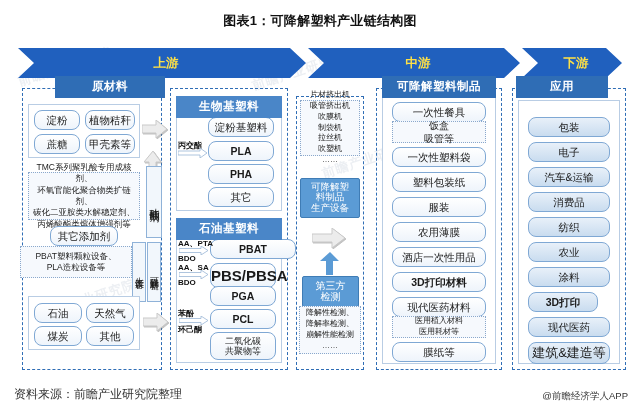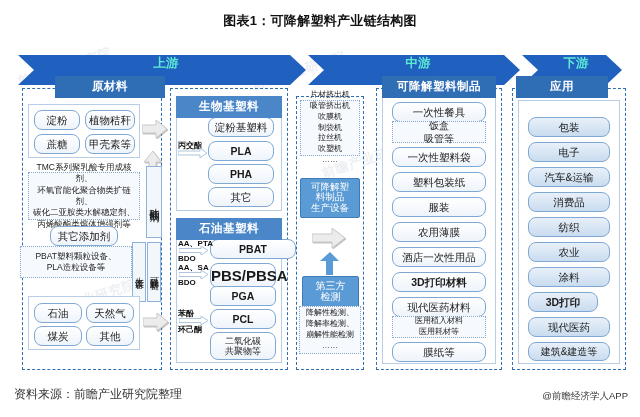--- a/index.html
+++ b/index.html
@@ -41,28 +41,28 @@
   
   .banner {
     position: absolute;
     left: 18px;
     top: 40px;
     width: 604px;
     height: 30px;
   }
   .arrow-seg {
     position: absolute;
-    top: 15px;
+    top: 8px;
     height: 30px;
     background: #2060BE;
-    color: #5eead4;
+    color: #fde047;
     font-size: 12.5px;
     font-weight: bold;
     display: flex;
-    align-items: flex-start;
+    align-items: center;
     justify-content: center;
   }
   .arrow-seg.a1 {
     left: 0; width: 288px;
     clip-path: polygon(0 0, 272px 0, 288px 50%, 272px 100%, 0 100%, 16px 50%);
   }
   .arrow-seg.a2 {
     left: 290px; width: 212px;
     clip-path: polygon(0 0, 196px 0, 212px 50%, 196px 100%, 0 100%, 16px 50%);
   }
@@ -259,21 +259,21 @@
 <div class="sidekey" style="left:178px; top:140px;">丙交酯</div>
 <svg class="thinarrow" style="left:178px; top:148px;" width="30" height="10" viewBox="0 0 30 10">
   <polygon points="0,3 22,3 22,0 29,5 22,10 22,7 0,7" fill="#ffffff" stroke="#9ab6d6" stroke-width="0.8"></polygon>
 </svg>
 
 <div class="sect-head light" style="position:absolute; left:176px; top:218px; width:106px; z-index:5;">石油基塑料</div>
 <div class="panel" style="position:absolute; left:176px; top:235px; width:106px; height:128px;"></div>
 
 <div class="chip" style="position:absolute; left:210px; top:239px; width:86px; font-weight:bold;">PBAT</div>
 <div class="chip" style="position:absolute; left:210px; top:263px; width:66px; font-weight:bold; font-size:15px;">PBS/PBSA</div>
-<div class="chip" style="position:absolute; left:210px; top:286px; width:66px; font-weight:bold;border-radius:6px;">PGA</div>
+<div class="chip" style="position:absolute; left:210px; top:286px; width:66px; font-weight:bold;">PGA</div>
 <div class="chip" style="position:absolute; left:210px; top:309px; width:66px; font-weight:bold;">PCL</div>
 <div class="chip" style="position:absolute; left:210px; top:332px; width:66px; font-size:9px; white-space:pre-line;">二氧化碳
 共聚物等</div>
 
 <div class="sidekey" style="left:178px; top:238px;">AA、PTA</div>
 <div class="sidekey" style="left:178px; top:254px;">BDO</div>
 <svg class="thinarrow" style="left:179px; top:246px;" width="30" height="9" viewBox="0 0 30 9">
   <polygon points="0,2.5 22,2.5 22,0 29,4.5 22,9 22,6.5 0,6.5" fill="#ffffff" stroke="#9ab6d6" stroke-width="0.8"></polygon>
 </svg>
 
@@ -352,16 +352,16 @@
 
 <div class="chip grad2" style="position:absolute; left:528px; top:117px; width:82px;">包装</div>
 <div class="chip grad2" style="position:absolute; left:528px; top:142px; width:82px;">电子</div>
 <div class="chip grad2" style="position:absolute; left:528px; top:167px; width:82px;">汽车&amp;运输</div>
 <div class="chip grad2" style="position:absolute; left:528px; top:192px; width:82px;">消费品</div>
 <div class="chip grad2" style="position:absolute; left:528px; top:217px; width:82px;">纺织</div>
 <div class="chip grad2" style="position:absolute; left:528px; top:242px; width:82px;">农业</div>
 <div class="chip grad2" style="position:absolute; left:528px; top:267px; width:82px;">涂料</div>
 <div class="chip grad2" style="position:absolute; left:528px; top:292px; width:70px; font-weight:bold;">3D打印</div>
 <div class="chip grad2" style="position:absolute; left:528px; top:317px; width:82px;">现代医药</div>
-<div class="chip grad2" style="position:absolute; left:528px; top:342px; width:82px; font-size:10px;">建筑&amp;建造等</div>
+<div class="chip grad2" style="position:absolute; left:528px; top:342px; width:82px; font-size:13px;">建筑&amp;建造等</div>
 
 <div class="footer-left">资料来源：前瞻产业研究院整理</div>
 <div class="footer-right">@前瞻经济学人APP</div>
 
 </body></html>

